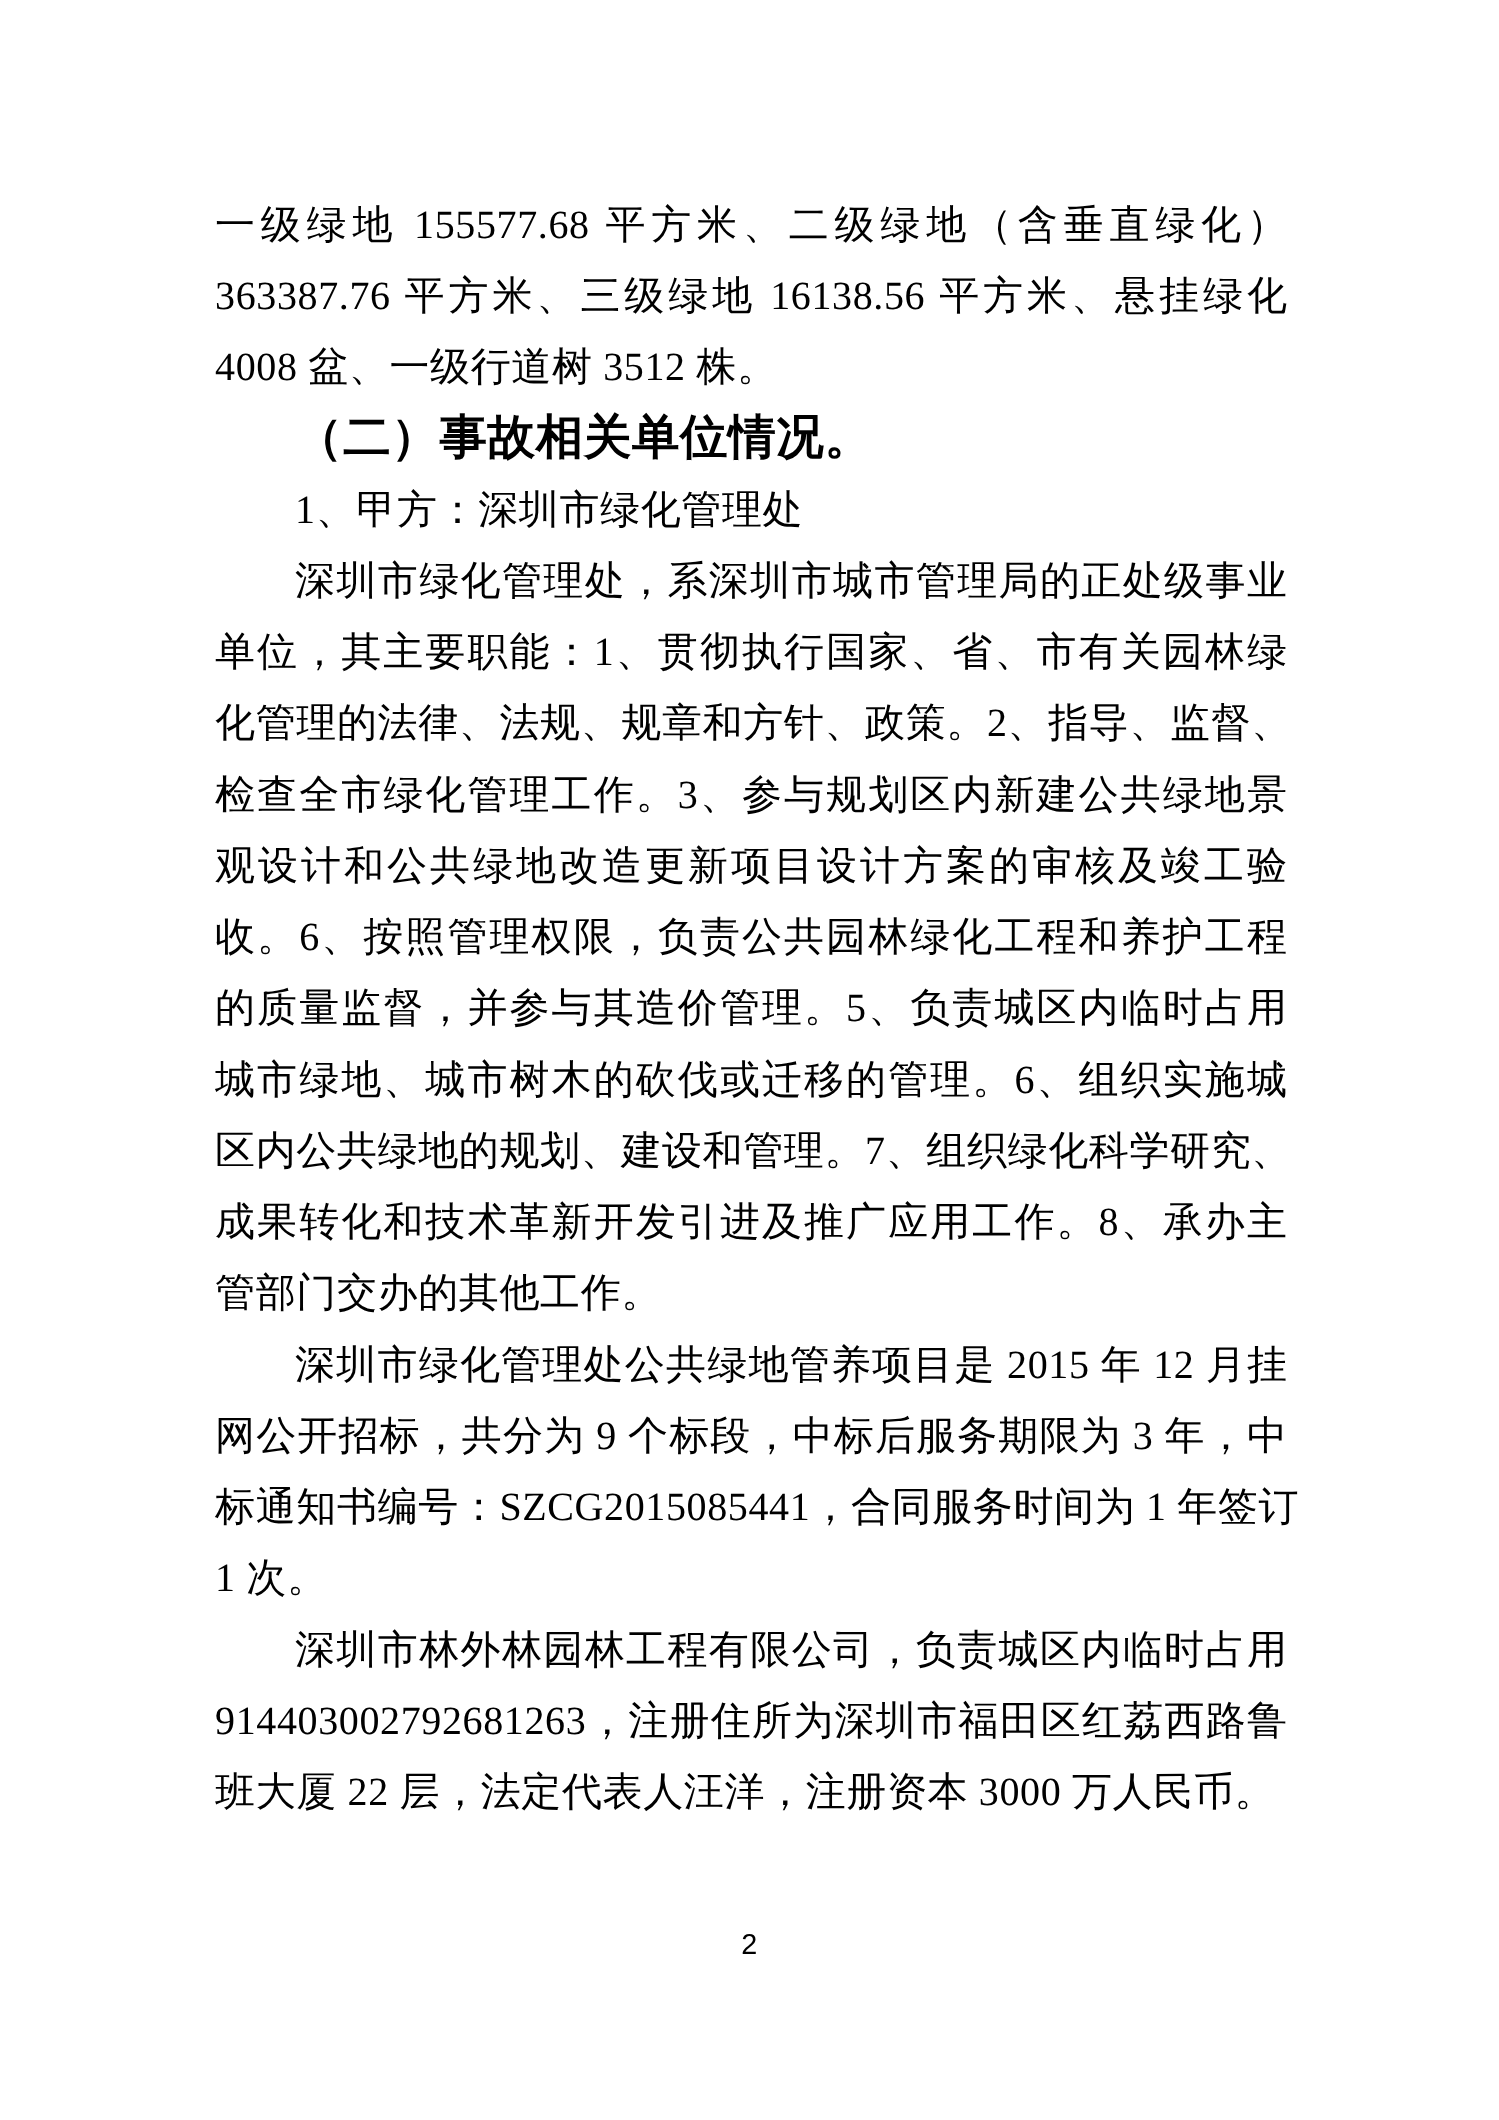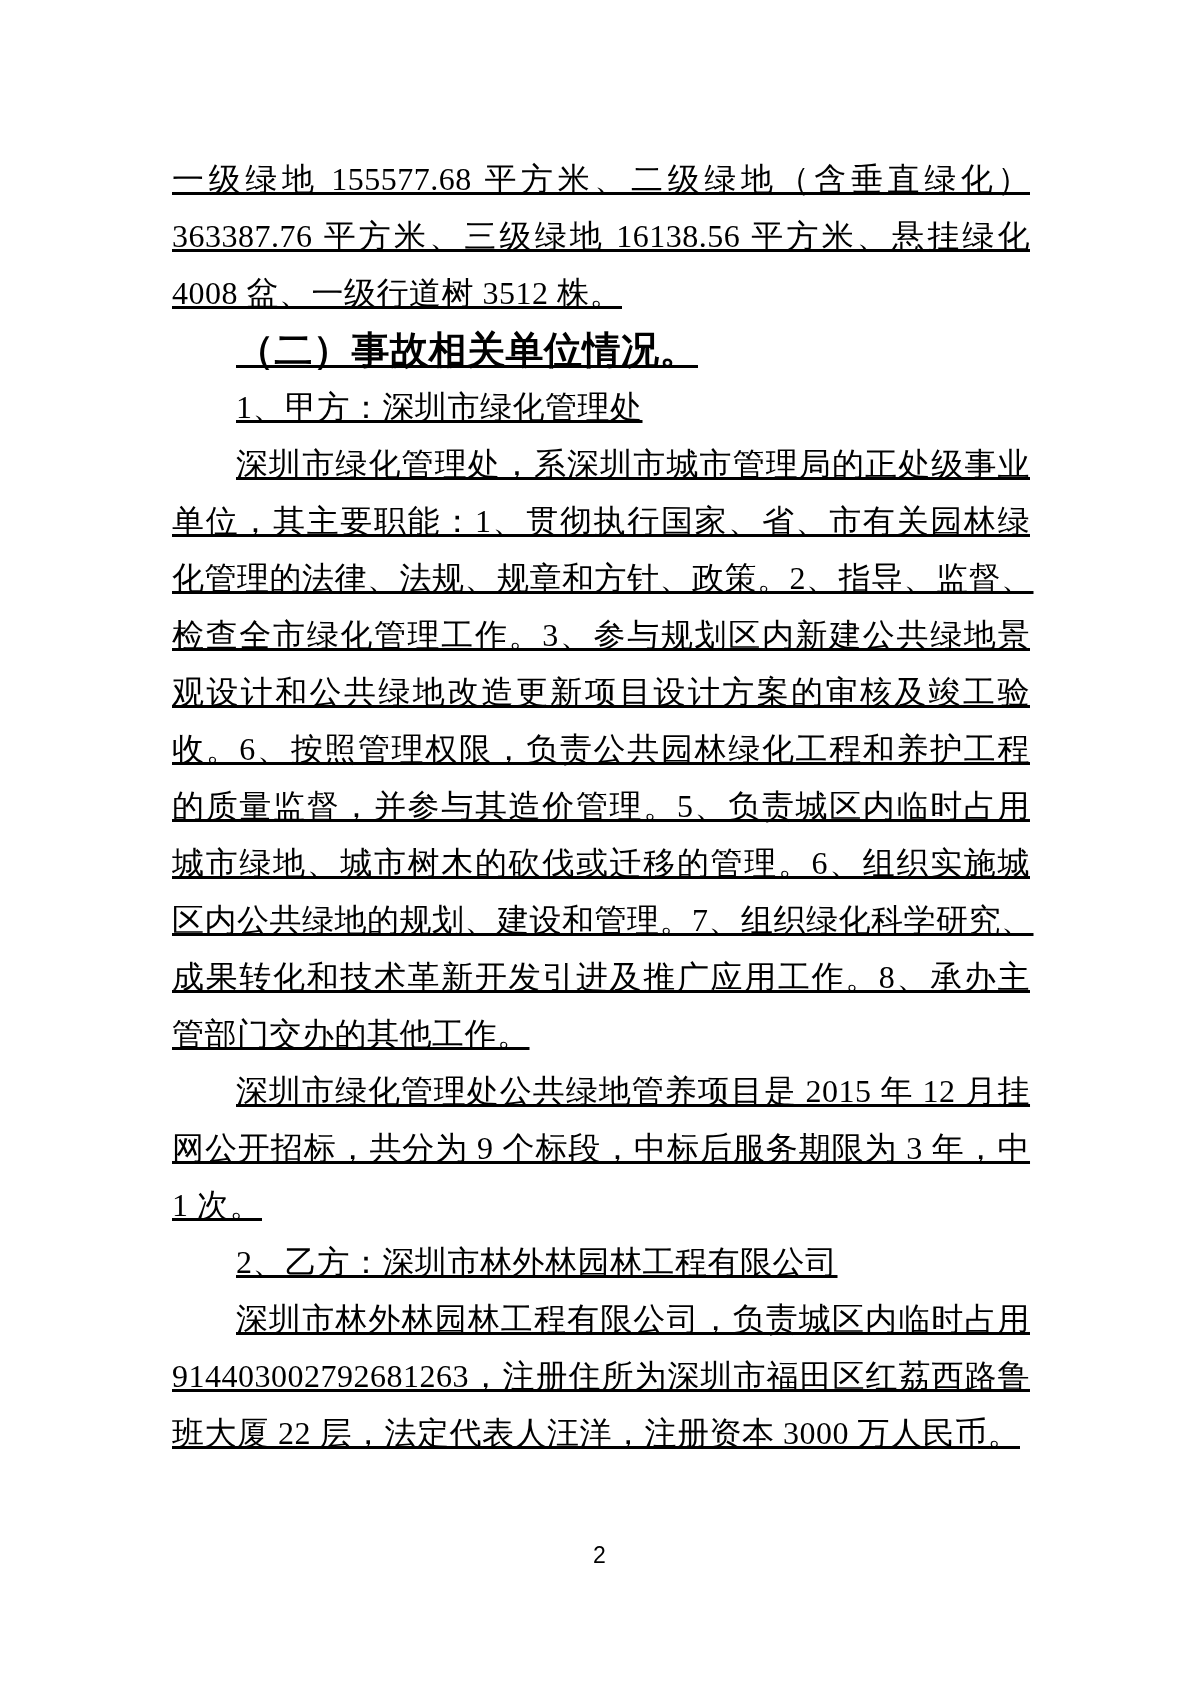--- a/index.html
+++ b/index.html
@@ -23,21 +23,20 @@
     width: 858px;
   }
   .line {
     height: 57px;
     line-height: 57px;
     font-size: 32px;
     text-align: justify;
     text-align-last: justify;
     white-space: nowrap;
     letter-spacing: 0.5px;
-    text-decoration: underline;
   }
   .line.last {
     text-align: right;
     text-align-last: left;
   }
   .line.indent {
     padding-left: 64px;
   }
   .line.heading {
     font-family: "Liberation Sans", "DejaVu Sans", sans-serif;
@@ -71,22 +70,22 @@
       <div class="line">检查全市绿化管理工作。3、参与规划区内新建公共绿地景</div>
       <div class="line">观设计和公共绿地改造更新项目设计方案的审核及竣工验</div>
       <div class="line">收。6、按照管理权限，负责公共园林绿化工程和养护工程</div>
       <div class="line">的质量监督，并参与其造价管理。5、负责城区内临时占用</div>
       <div class="line">城市绿地、城市树木的砍伐或迁移的管理。6、组织实施城</div>
       <div class="line">区内公共绿地的规划、建设和管理。7、组织绿化科学研究、</div>
       <div class="line">成果转化和技术革新开发引进及推广应用工作。8、承办主</div>
       <div class="line last">管部门交办的其他工作。</div>
       <div class="line indent">深圳市绿化管理处公共绿地管养项目是 2015 年 12 月挂</div>
       <div class="line">网公开招标，共分为 9 个标段，中标后服务期限为 3 年，中</div>
+      <div class="line">标通知书编号：SZCG2015085441，合同服务时间为 1 年签订</div>
       <div class="line last">1 次。</div>
-      <div class="line indent last">2、乙方：深圳市林外林园林工程有限公司</div>
       <div class="line indent">深圳市林外林园林工程有限公司，负责城区内临时占用</div>
       <div class="line">914403002792681263，注册住所为深圳市福田区红荔西路鲁</div>
       <div class="line last">班大厦 22 层，法定代表人汪洋，注册资本 3000 万人民币。</div>
     </div>
   <div class="page-footer">
     <span>2</span>
   </div>
 </div>
 
 </body></html>

